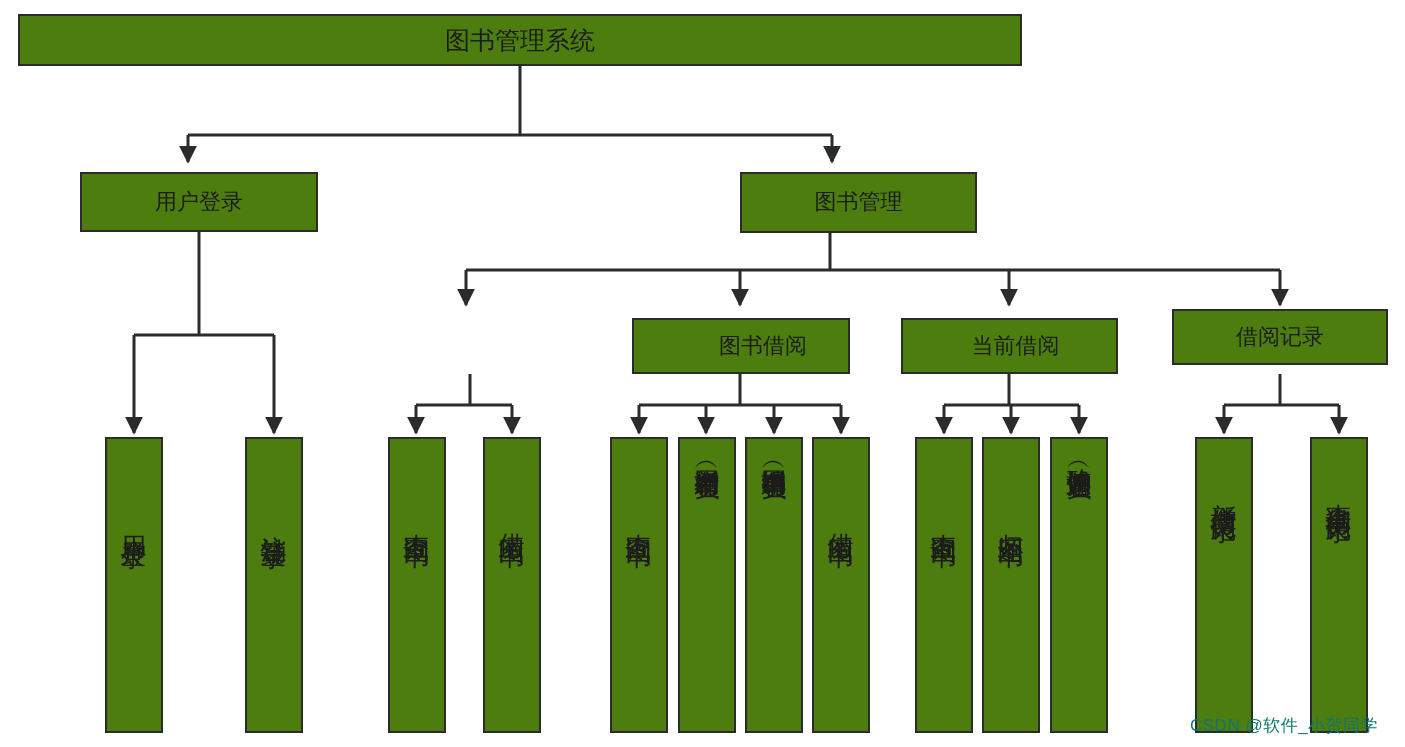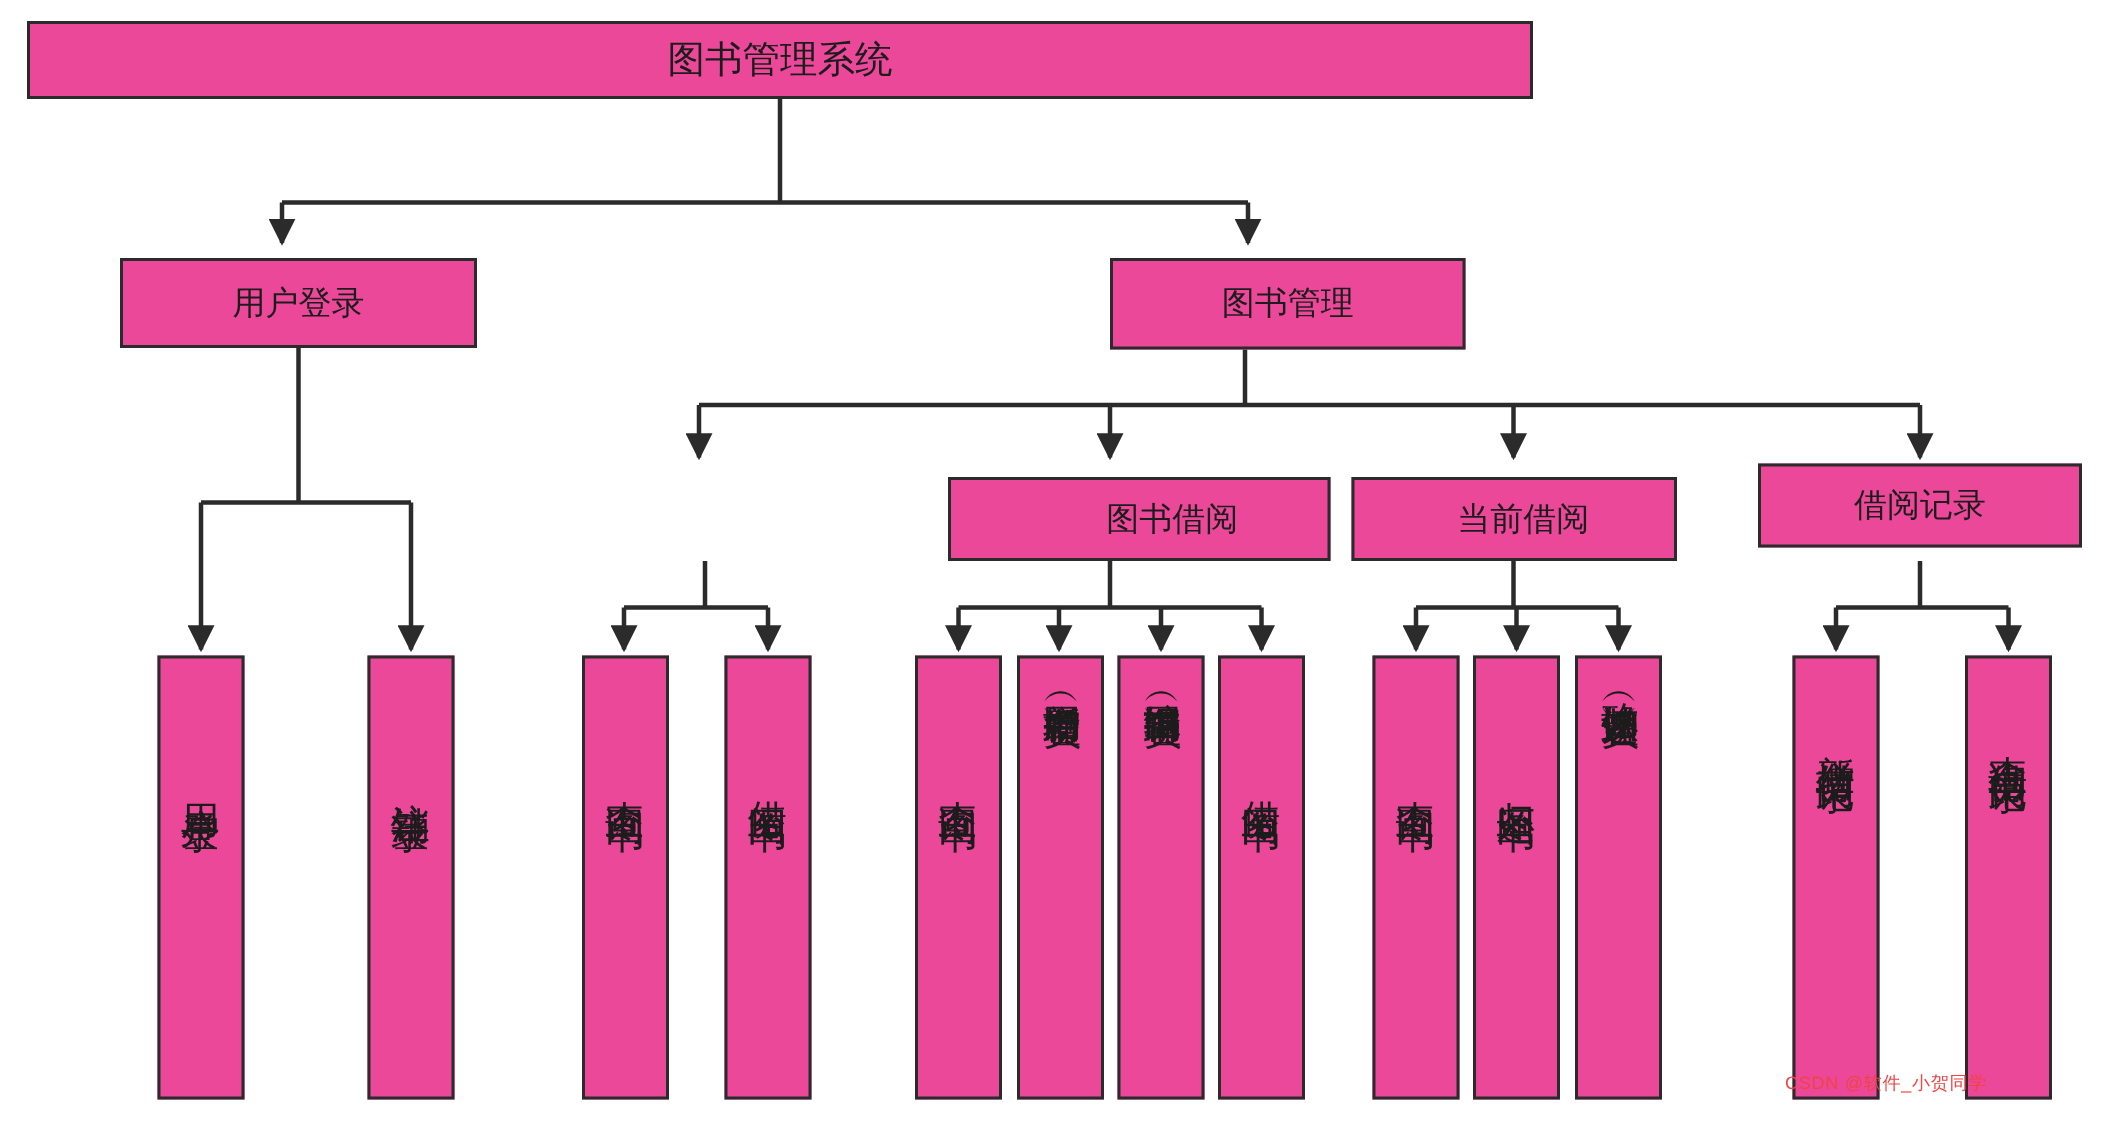--- a/index.html
+++ b/index.html
@@ -17,21 +17,21 @@
   }
   #edges{
     position:absolute;
     left:0; top:0;
     width:1405px; height:747px;
     pointer-events:none;
   }
   .node{
     position:absolute;
     box-sizing:border-box;
-    background:#ec4899;
+    background:#4d7c0f;
     border:2px solid #2b2b2b;
     display:flex;
     align-items:center;
     justify-content:center;
     z-index:3;
   }
   .node .label{
     color:#1c1c1c;
     line-height:1.22;
     text-align:center;
@@ -53,22 +53,22 @@
     font-size:26px;
     letter-spacing:3px;
     line-height:1;
     white-space:pre-line;
   }
   .node.leaf.tall .label{ font-size:25px; letter-spacing:1px; }
   #watermark{
     position:absolute;
     left:1190px;
     top:714px;
-    font-size:12px;
-    color:#ef4444;
+    font-size:17px;
+    color:#0f766e;
     letter-spacing:0.5px;
     z-index:6;
     white-space:nowrap;
   }
 </style>
 </head>
 <body>
 
 <div id="stage">
 
@@ -128,21 +128,21 @@
 
   <div class="node branch" style="left:80px; top:172px; width:238px; height:60px;">
     <span class="label">用户登录</span>
   </div>
 
   <div class="node branch" style="left:740px; top:172px; width:237px; height:61px;">
     <span class="label">图书管理</span>
   </div>
 
 
-  <div class="node branch" style="left:632px; top:318px; width:255px; height:56px;padding-left:44px;">
+  <div class="node branch" style="left:632px; top:318px; width:218px; height:56px;padding-left:44px;">
     <span class="label">图书借阅</span>
   </div>
 
   <div class="node branch" style="left:901px; top:318px; width:217px; height:56px;padding-left:12px;">
     <span class="label">当前借阅</span>
   </div>
 
   <div class="node branch" style="left:1172px; top:309px; width:216px; height:56px;">
     <span class="label">借阅记录</span>
   </div>

